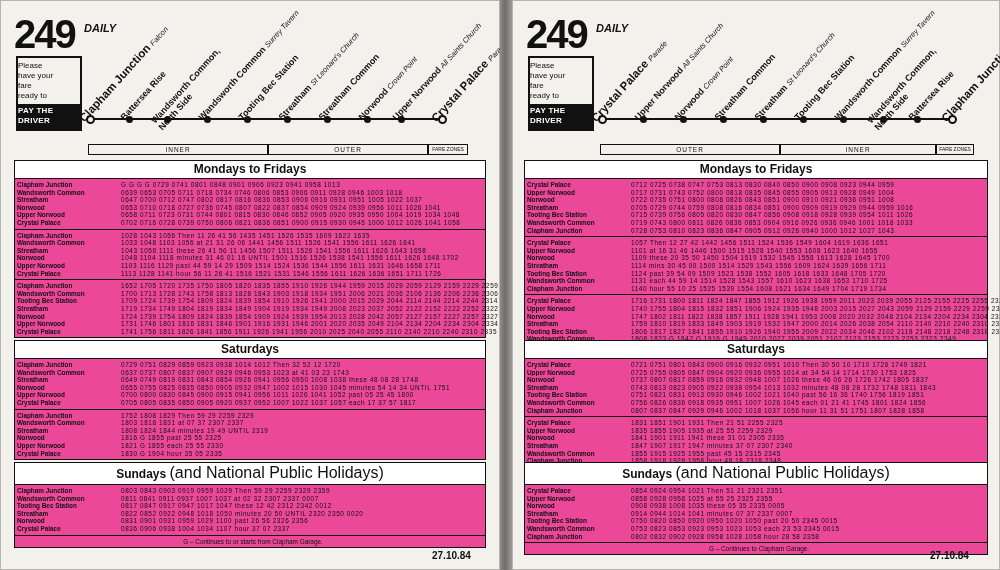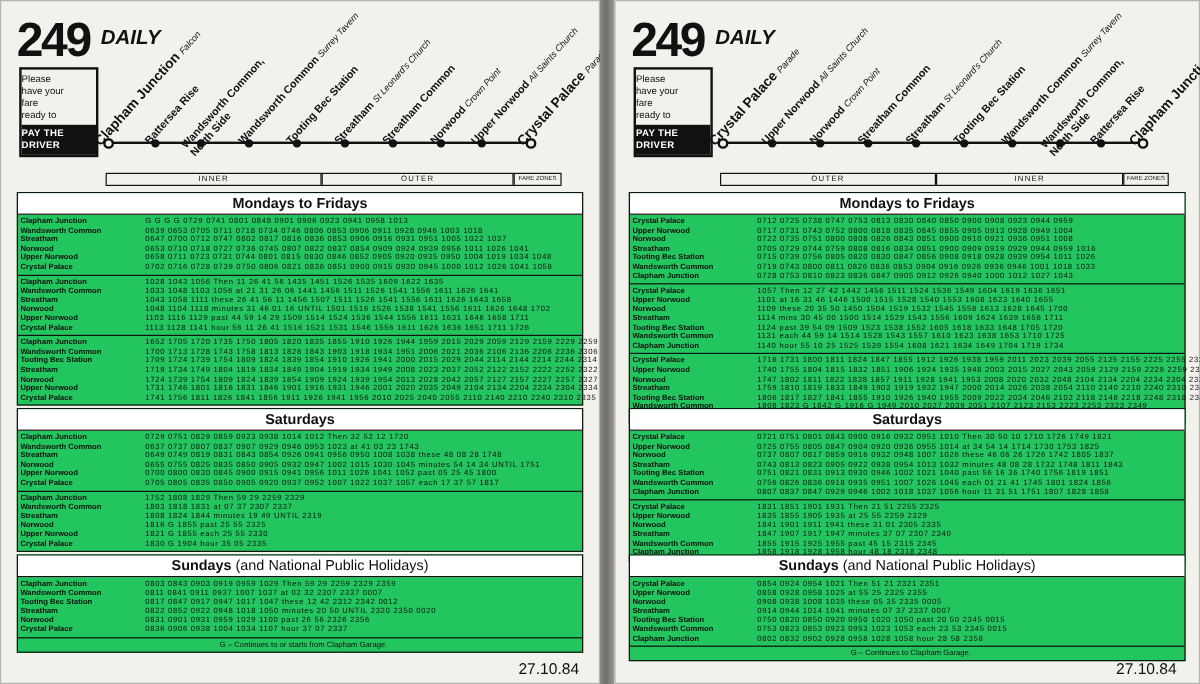--- a/index.html
+++ b/index.html
@@ -18,21 +18,21 @@
   .sheet.right{left:512px;width:488px;}
   .gutter{position:absolute;left:500px;top:0;width:12px;height:570px;
     background:linear-gradient(90deg,#8e8d88,#6f6e6a 40%,#9a9993);}
 
   
   .route-no{
     position:absolute;font-weight:bold;letter-spacing:-2px;
     font-size:40px;line-height:40px;color:#111;
   }
   .daily{
-    position:absolute;font-style:italic;font-weight:bold;font-size:17px;color:#111;
+    position:absolute;font-style:italic;font-weight:bold;font-size:11px;color:#111;
   }
   .farebox{
     position:absolute;border:2px solid #111;width:62px;
     font-size:8px;line-height:10px;color:#111;padding:3px 0 0;
   }
   .farebox .pay{
     display:block;background:#111;color:#fff;font-weight:bold;font-size:8px;
     margin-top:3px;padding:2px 0 3px;letter-spacing:.3px;
   }
   
@@ -46,35 +46,35 @@
   }
   .stoplabel em{font-weight:normal;font-style:italic;font-size:7.5px;}
   .stoplabel.big{font-size:11.5px;}
   .zonebar{position:absolute;height:9px;border-top:1px solid #111;border-bottom:1px solid #111;}
   .zoneseg{position:absolute;top:0;height:9px;font-size:6.5px;text-align:center;
     line-height:9px;letter-spacing:1px;color:#111;}
   .zoneseg:before,.zoneseg:after{content:"";position:absolute;top:0;bottom:0;width:1px;background:#111;}
   .zoneseg:before{left:0}.zoneseg:after{right:0}
 
   
-  .tt{position:absolute;background:#22c55e;border:1px solid #111;}
+  .tt{position:absolute;background:#ec4899;border:1px solid #111;}
   .tt-title{
     text-align:center;font-weight:bold;font-size:12px;border-bottom:1px solid #111;
     padding:1px 0 2px;color:#111;background:#fff;
   }
-  .tt-title .sub{font-weight:normal;font-size:12px;}
+  .tt-title .sub{font-weight:normal;font-size:16px;}
   .tt-body{position:relative;}
   .rowgrp{border-bottom:1px solid #111;padding:2px 0 2px 2px;}
   .rowgrp:last-child{border-bottom:none;}
   .trow{display:flex;align-items:flex-start;font-size:6.4px;line-height:7.6px;color:#111;
     white-space:nowrap;}
   .stopname{width:104px;flex:0 0 104px;font-weight:bold;font-size:6.4px;overflow:hidden;}
   .times{font-family:"Liberation Sans", sans-serif;letter-spacing:.6px;font-size:6.4px;}
   .note{font-size:6.4px;padding:2px 0 2px 6px;color:#111;}
-  .footdate{position:absolute;font-size:13px;font-weight:normal;color:#111;}
+  .footdate{position:absolute;font-size:10px;font-weight:bold;color:#111;}
 </style>
 </head>
 <body>
 
 <div class="sheet left">
 
   <div class="route-no" style="left:14px;top:14px;">249</div>
   <div class="daily" style="left:84px;top:22px;">DAILY</div>
 
   <div class="farebox" style="left:16px;top:56px;">

